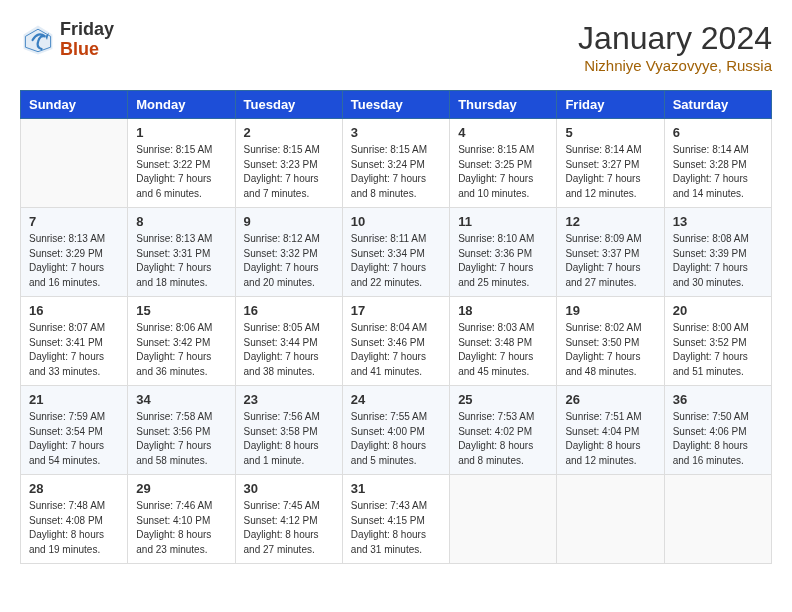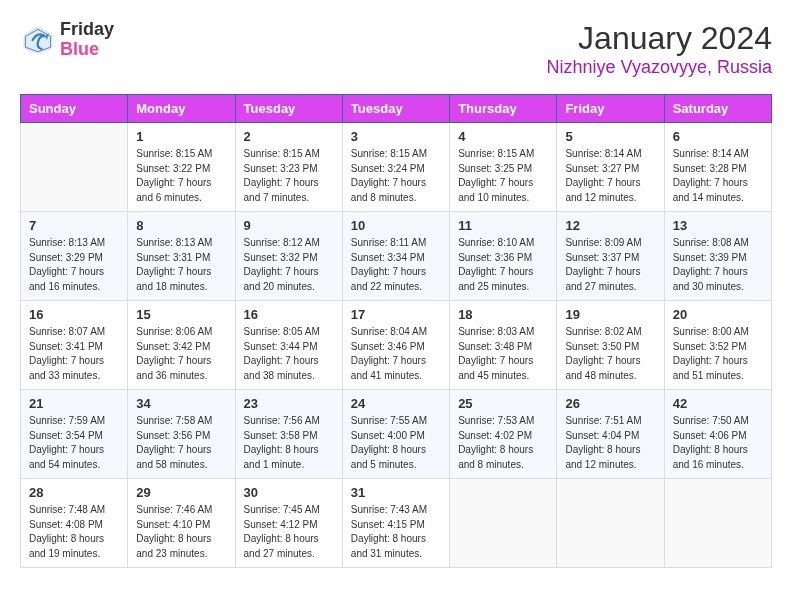--- a/index.html
+++ b/index.html
@@ -22,44 +22,44 @@
       gap: 4px;
     }
     .logo-text {
       display: flex;
       flex-direction: column;
       font-size: 18px;
       font-weight: bold;
       line-height: 1.1;
     }
     .logo-general { color: #333; }
-    .logo-blue { color: #ec4899; }
+    .logo-blue { color: #c2410c; }
     .logo-icon {
       width: 36px;
       height: 36px;
     }
     .title-block {
       text-align: right;
     }
     .month-title {
       font-size: 32px;
       font-weight: normal;
       color: #333;
     }
     .subtitle {
-      font-size: 18px;
-      color: #a21caf;
+      font-size: 15px;
+      color: #a16207;
     }
     .calendar {
       width: 100%;
       border-collapse: collapse;
       border: 1px solid #ccc;
     }
     .calendar th {
-      background: #d946ef;
+      background: #1d4ed8;
       color: #fff;
       font-size: 13px;
       font-weight: bold;
       padding: 6px 8px;
       text-align: left;
       border: 1px solid #2e6aa0;
     }
     .calendar td {
       vertical-align: top;
       padding: 6px 8px;
@@ -229,21 +229,21 @@
         </td>
         <td>
           <span class="day-number">25</span>
           <div class="day-info">Sunrise: 7:53 AM<br>Sunset: 4:02 PM<br>Daylight: 8 hours<br>and 8 minutes.</div>
         </td>
         <td>
           <span class="day-number">26</span>
           <div class="day-info">Sunrise: 7:51 AM<br>Sunset: 4:04 PM<br>Daylight: 8 hours<br>and 12 minutes.</div>
         </td>
         <td>
-          <span class="day-number">42</span>
+          <span class="day-number">36</span>
           <div class="day-info">Sunrise: 7:50 AM<br>Sunset: 4:06 PM<br>Daylight: 8 hours<br>and 16 minutes.</div>
         </td>
       </tr>
       <tr>
         <td>
           <span class="day-number">28</span>
           <div class="day-info">Sunrise: 7:48 AM<br>Sunset: 4:08 PM<br>Daylight: 8 hours<br>and 19 minutes.</div>
         </td>
         <td>
           <span class="day-number">29</span>

